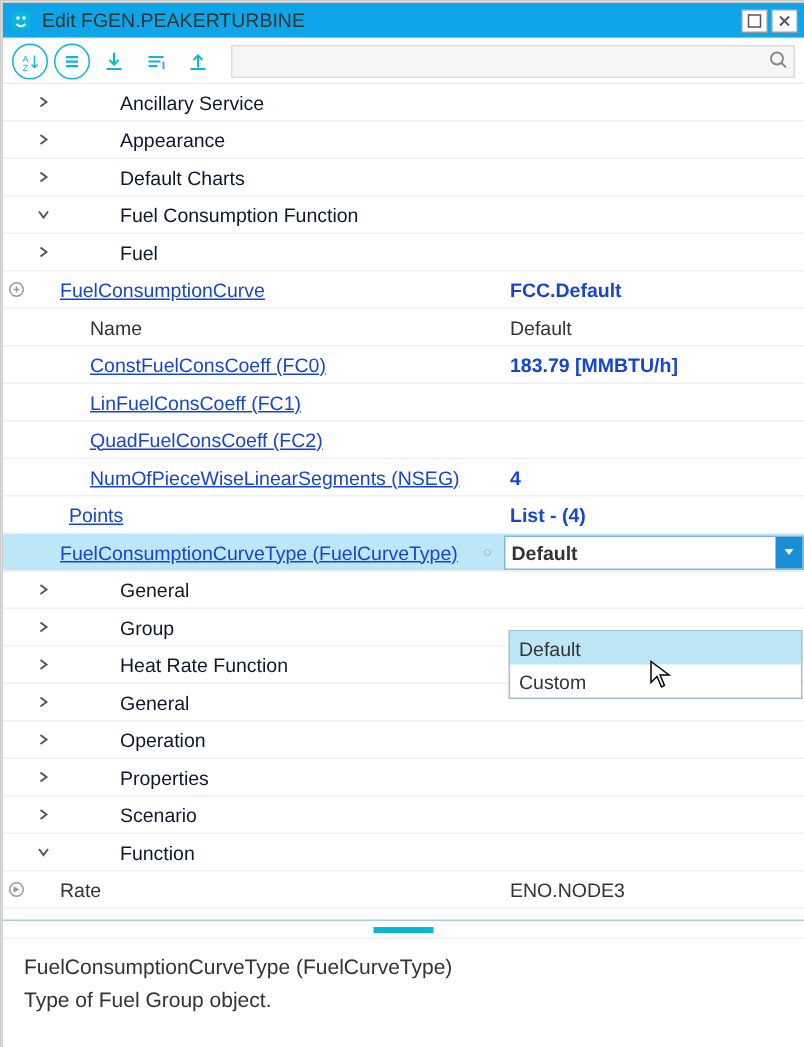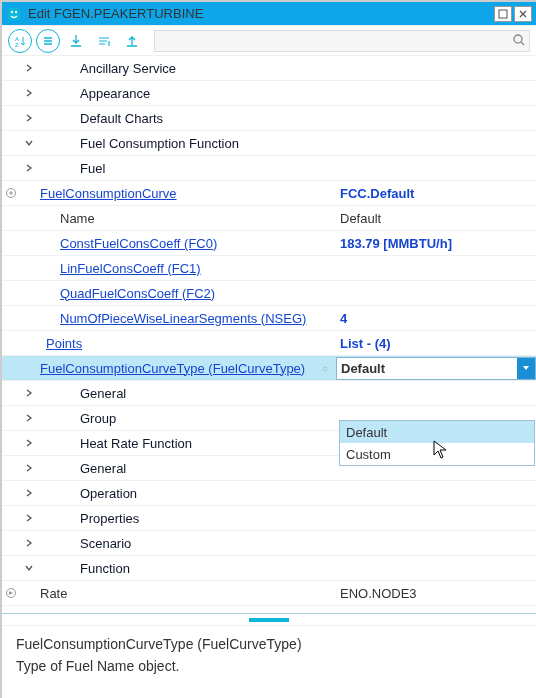--- a/index.html
+++ b/index.html
@@ -336,14 +336,14 @@
       </svg>
   </span>
 </div>
 
 <div class="scroll-indicator">
   <div class="bar"></div>
 </div>
 
 <div class="desc">
   <div class="desc-name">FuelConsumptionCurveType (FuelCurveType)</div>
-  <div class="desc-text">Type of Fuel Name object.</div>
+  <div class="desc-text">Type of Fuel Group object.</div>
 </div>
 
 </body></html>

